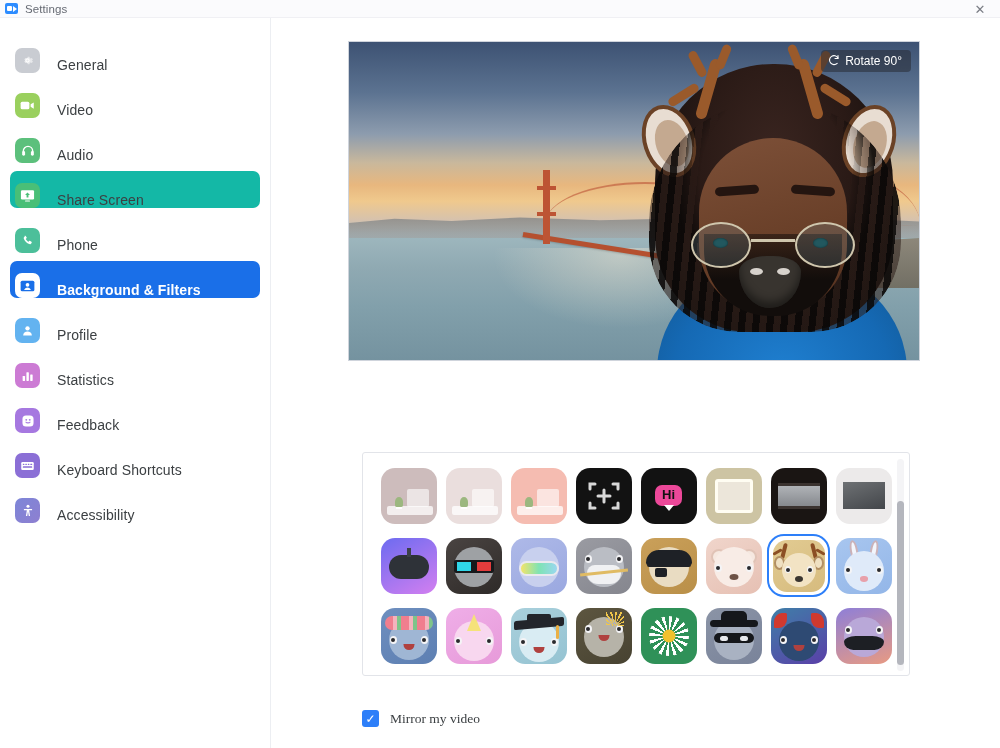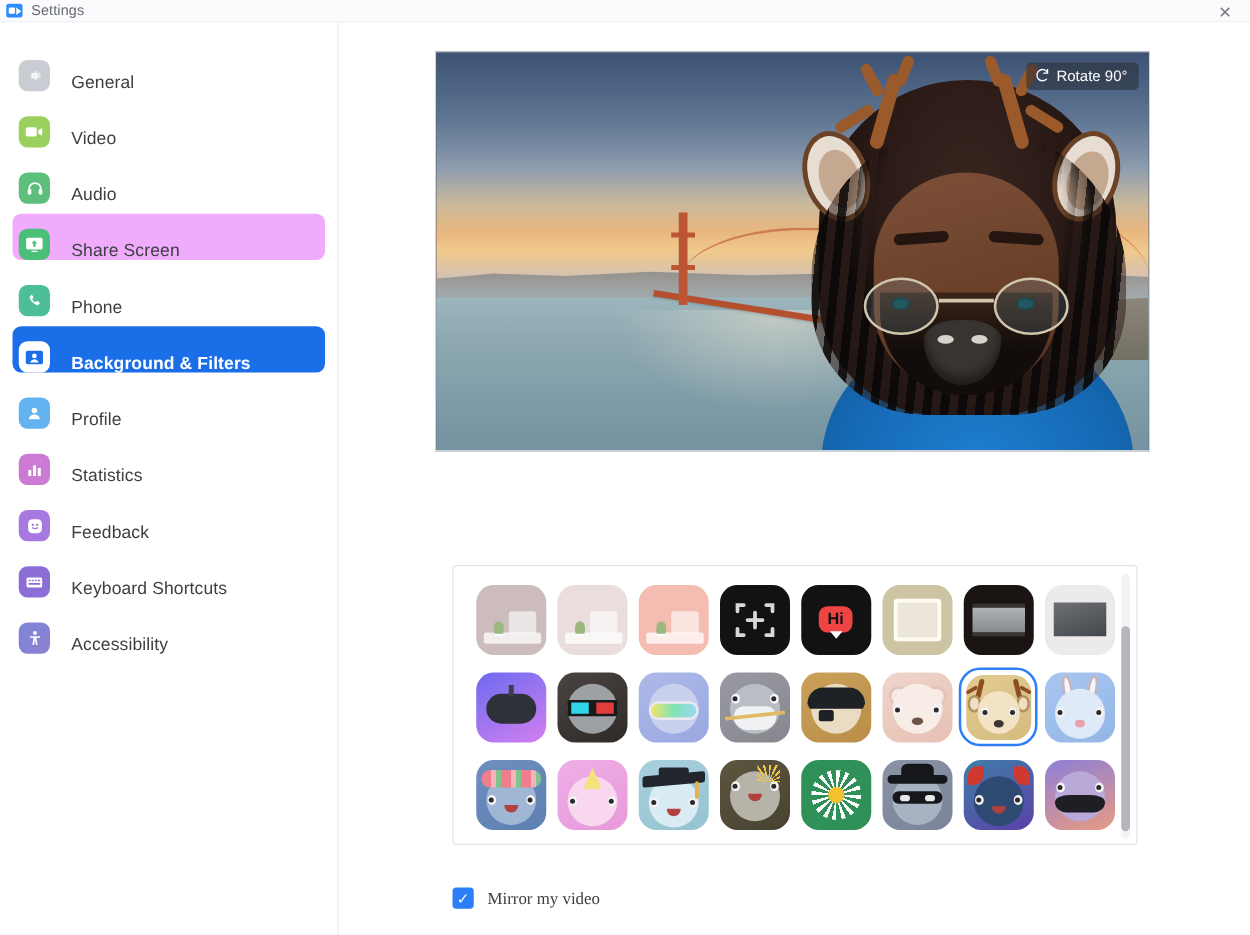--- a/index.html
+++ b/index.html
@@ -45,21 +45,21 @@
     background: #ffffff;
     border-right: 1px solid #eceef2;
     padding-top: 18px;
   }
   .nav-item {
     height: 37px; margin: 0 10px 8px 10px;
     display: flex; align-items: flex-end;
     border-radius: 7px; padding-left: 5px;
     cursor: default;
   }
-  .nav-item.hover { background: #f0abfc; }
+  .nav-item.hover { background: #14b8a6; }
   .nav-item.active { background: #1a6fe8; }
   .nav-icon {
     width: 25px; height: 25px; border-radius: 7px;
     margin-right: 17px; flex: none;
     display: flex; align-items: center; justify-content: center;
     color: #ffffff;
   }
   .nav-icon svg { display: block; }
   .nav-label { font-size: 14px; color: #3c4043; letter-spacing: .1px; }
   .nav-item.active .nav-label { color: #ffffff; font-weight: bold; }
@@ -562,21 +562,21 @@
         <div class="tile" style="background:#121212">
           <svg width="34" height="34" viewBox="0 0 34 34" stroke="#d8d8d8" stroke-width="3" fill="none" stroke-linecap="round">
             <path d="M3 10V5h5M26 5h5v5M31 24v5h-5M8 29H3v-5"></path>
               <path d="M17 11v12M11 17h12"></path>
           </svg>
         </div>
       </div>
       <div class="tile-wrap">
         <div class="tile" style="background:#121212">
           <div style="position:relative">
-            <div style="background:#ef4444;border-radius:7px;padding:3px 7px;font-size:13px;font-weight:bold;color:#111;line-height:1.1">Hi</div>
+            <div style="background:#ec4899;border-radius:7px;padding:3px 7px;font-size:13px;font-weight:bold;color:#111;line-height:1.1">Hi</div>
             <div style="position:absolute;left:9px;bottom:-5px;width:0;height:0;border-left:5px solid transparent;border-right:5px solid transparent;border-top:6px solid #fff"></div>
           </div>
         </div>
       </div>
       <div class="tile-wrap">
         <div class="tile" style="background:#cdc4a3">
           <div style="width:38px;height:34px;background:#ece6da;border:3px solid #fffdf2;border-radius:3px"></div>
         </div>
       </div>
       <div class="tile-wrap">

